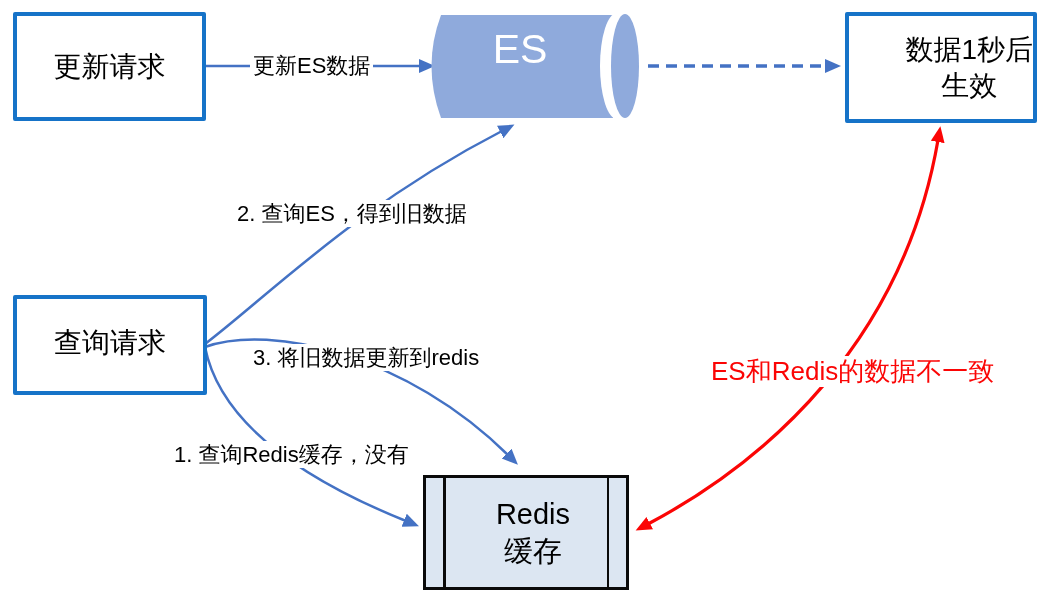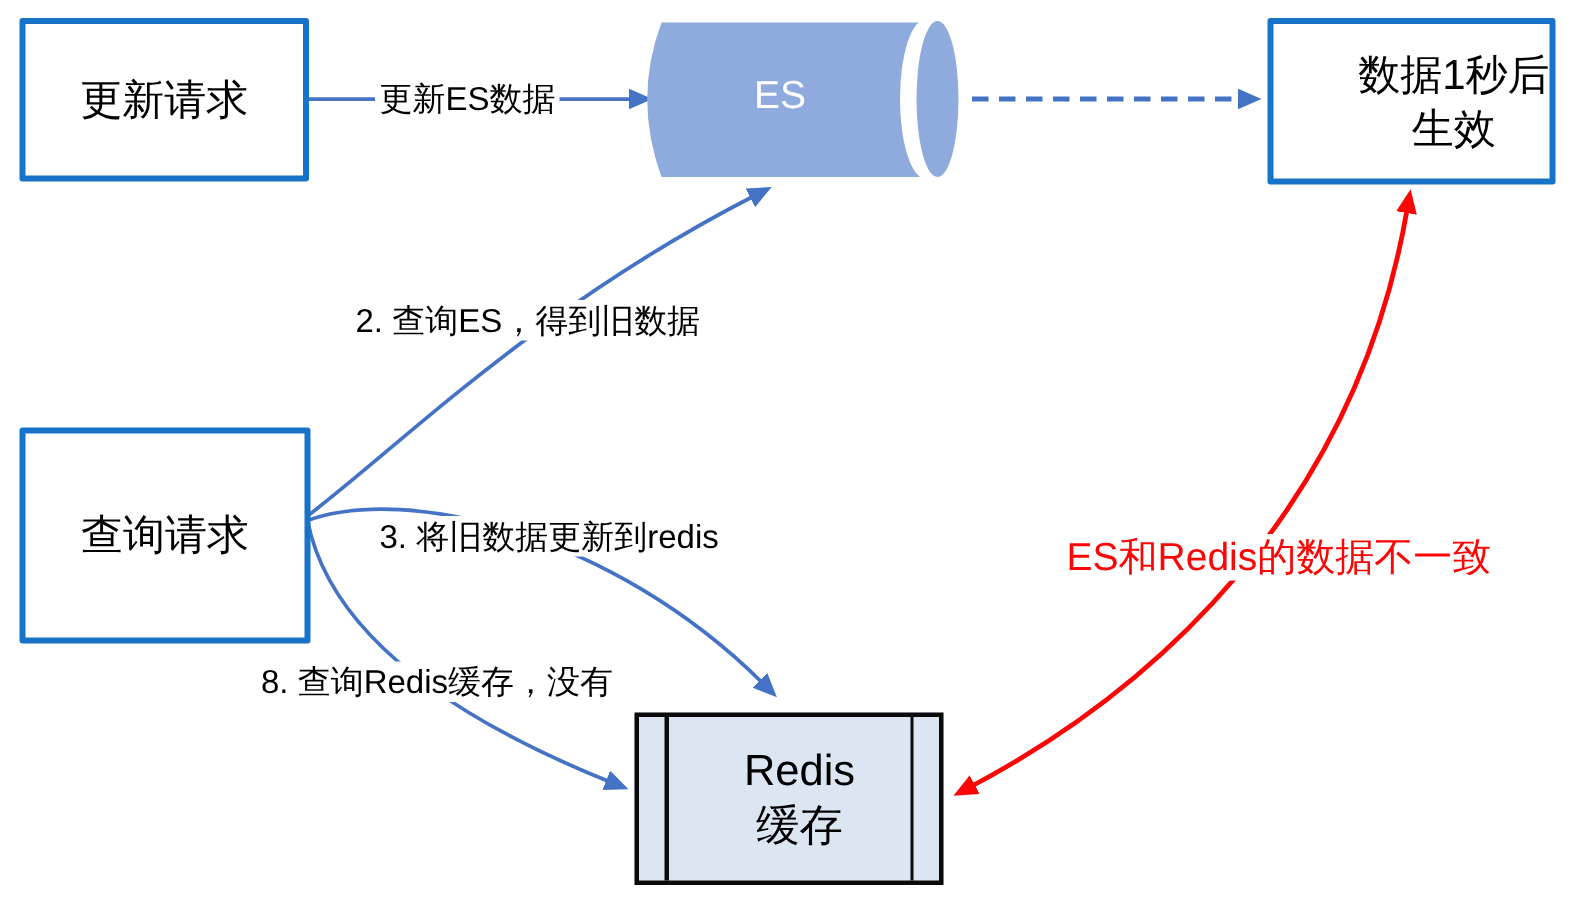--- a/index.html
+++ b/index.html
@@ -26,34 +26,34 @@
   .cyl-body{fill:var(--cylinder_fill);}
   .cyl-gap{fill:#FFFFFF;}
   .cyl-cap{fill:var(--cylinder_fill);}
   .node{
     position:absolute;box-sizing:border-box;background:#FFFFFF;
     border:4px solid var(--border_blue);border-radius:2px;
     display:flex;align-items:center;justify-content:center;
     font-size:28px;line-height:36px;text-align:center;color:var(--text_black);
   }
   .node-update{left:13px;top:12px;width:193px;height:109px;justify-content:center;}
-  .node-query{left:13px;top:285px;width:194px;height:144px;}
+  .node-query{left:13px;top:295px;width:194px;height:100px;font-family:Liberation Mono, monospace;}
   .node-effect{left:845px;top:12px;width:192px;height:111px;justify-content:flex-end;}
   .redis-box{
     position:absolute;left:423px;top:475px;width:206px;height:115px;box-sizing:border-box;
     background:var(--redis_fill);border:3px solid #0a0a0a;
     display:flex;align-items:center;justify-content:center;
     font-size:29px;line-height:37px;text-align:center;color:var(--text_black);padding-left:14px;
   }
   .redis-line{position:absolute;top:0;bottom:0;width:2.5px;background:#0a0a0a;}
   .redis-line.l{left:17px;}
   .redis-line.r{right:17px;}
   .es-label{
-    position:absolute;left:425px;top:44px;width:190px;text-align:center;
-    font-size:26px;line-height:38px;color:#FFFFFF;
+    position:absolute;left:425px;top:30px;width:190px;text-align:center;
+    font-size:41px;line-height:38px;color:#FFFFFF;
   }
   .edge-label{
     position:absolute;background:#FFFFFF;white-space:nowrap;
     font-size:22px;line-height:27px;padding:0 3px;color:var(--text_black);
   }
   .lbl-update-es{left:250px;top:52px;text-align:center;}
   .lbl-step2{left:222px;top:200px;margin-left:12px;}
   .lbl-step3{left:250px;top:344px;}
   .lbl-step1{left:171px;top:441px;}
   .lbl-warning{left:708px;top:356px;font-size:26px;line-height:31px;color:var(--warning_red);}
@@ -120,17 +120,17 @@
       <span>缓存</span>
     </span>
   </div>
 
   <div class="edge-label lbl-update-es">更新ES数据</div>
 
   <div class="edge-label lbl-step2">2. 查询ES，得到旧数据</div>
 
   <div class="edge-label lbl-step3">3. 将旧数据更新到redis</div>
 
-  <div class="edge-label lbl-step1">8. 查询Redis缓存，没有</div>
+  <div class="edge-label lbl-step1">1. 查询Redis缓存，没有</div>
 
   <div class="edge-label lbl-warning">ES和Redis的数据不一致</div>
 
 </div>
 
 </body></html>

